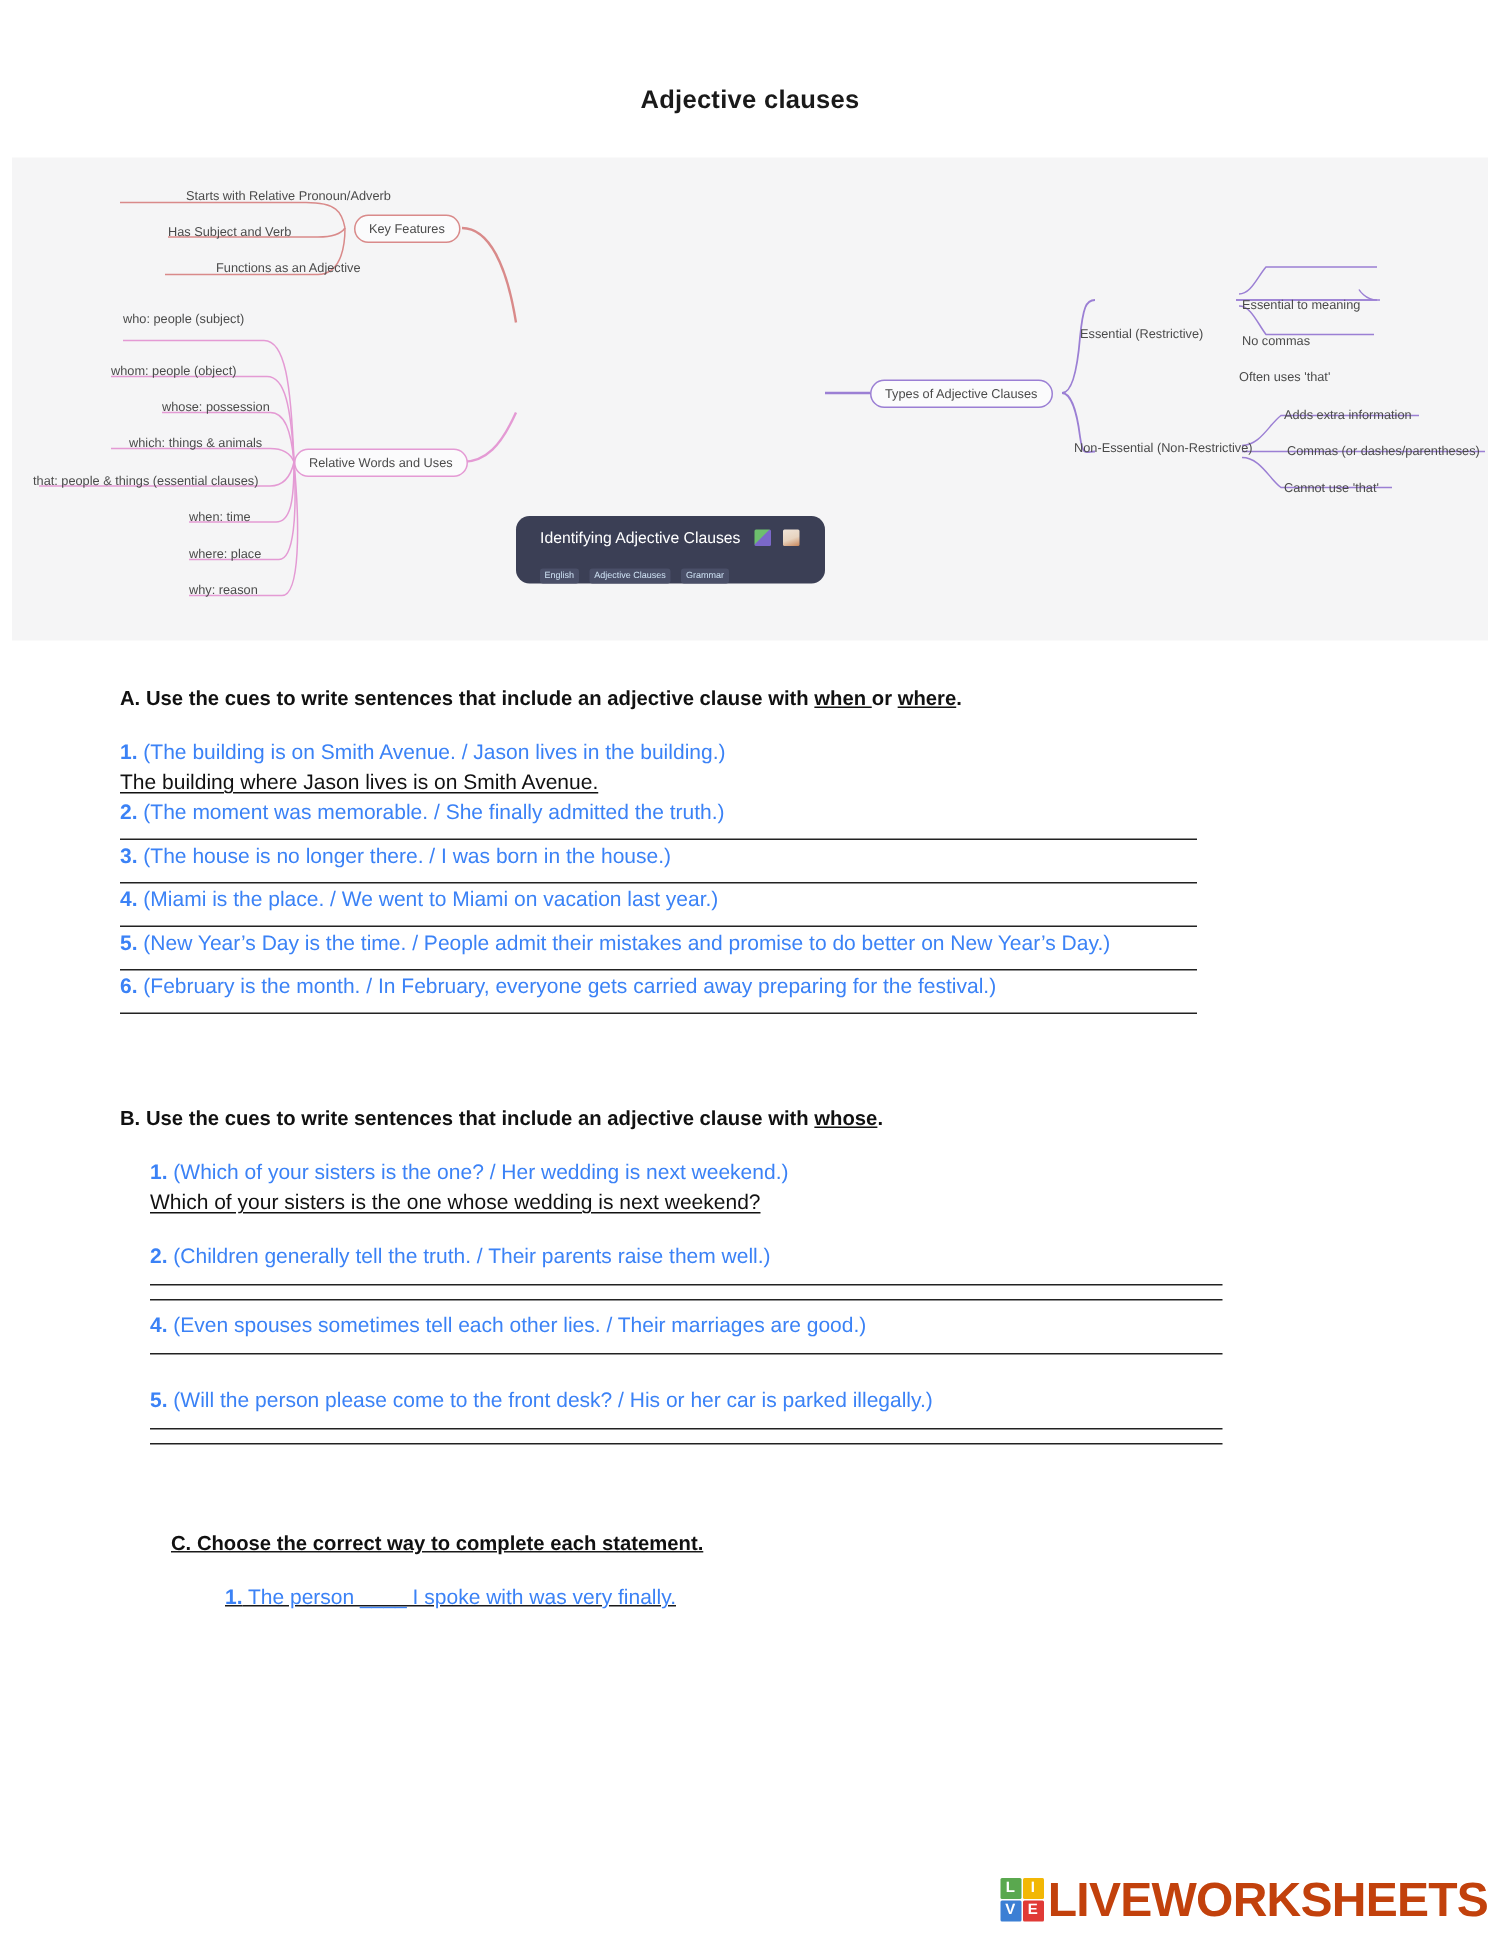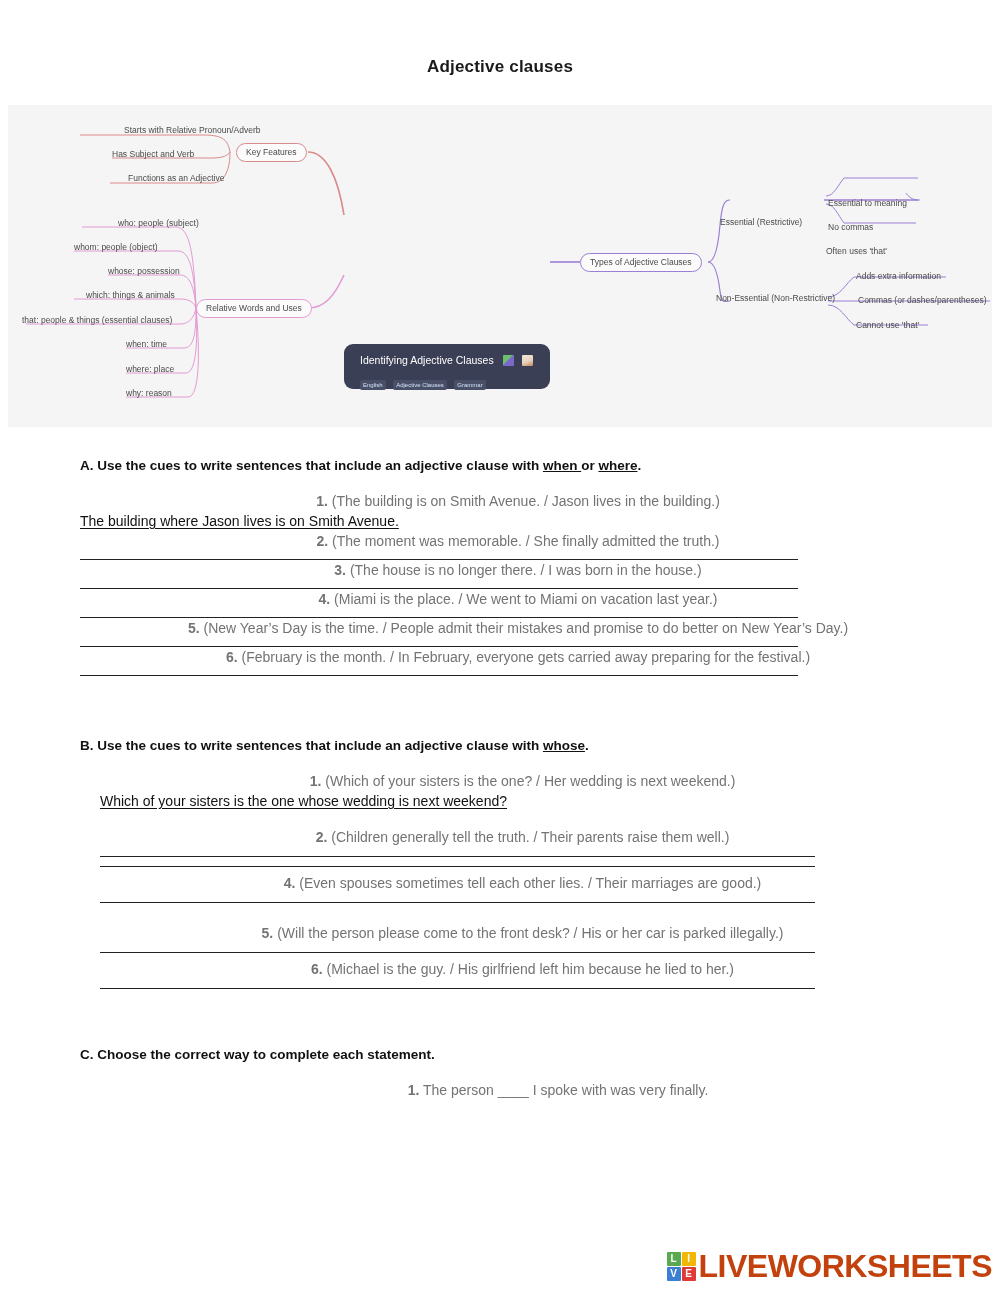--- a/index.html
+++ b/index.html
@@ -101,21 +101,21 @@
 
   .section { margin-top: 0; }
   .section-heading {
     font-size: 13.5px;
     font-weight: bold;
     color: #111;
     line-height: 19px;
   }
   .section-heading u { text-decoration: underline; }
 
-  .qitem { font-size: 14px; color: #737373; line-height: 20px; text-align: center; }
+  .qitem { font-size: 14px; color: #3b82f6; line-height: 20px; }
   .qitem .num { font-weight: bold; }
   .answer-given {
     font-size: 14px;
     color: #111;
     line-height: 20px;
     text-decoration: underline;
     text-underline-offset: 2px;
   }
   .blank-line {
     border-bottom: 1.2px solid #222;
@@ -128,21 +128,21 @@
   .secA .q-line-2 { width: 718px; margin-top: 8px; }
   .secA .q-line-3 { width: 718px; margin-top: 8px; }
   .secA .q-line-4 { width: 718px; margin-top: 8px; }
   .secA .q-line-5 { width: 718px; margin-top: 8px; }
 
   .secB { padding-left: 80px; padding-right: 55px; padding-top: 60px; }
   .secB .section-heading { margin-bottom: 16px; }
   .secB .indent { padding-left: 20px; }
   .secB .blank-line { width: 715px; margin-left: 20px; margin-top: 9px; }
 
-  .secC { padding-left: 80px; padding-top: 56px; }
+  .secC { padding-left: 114px; padding-top: 56px; text-decoration: underline; }
   .secC .section-heading { margin-bottom: 16px; }
   .secC .indent { padding-left: 36px; }
 
   
   .footer-logo {
     position: absolute;
     right: 8px;
     bottom: 12px;
     display: flex;
     align-items: center;
@@ -208,24 +208,24 @@
     <path d="M 816 95 L 912 95" stroke="#9b7fd4" stroke-width="1" fill="none"></path>
     <path d="M 818 99 C 826 99 830 110 836 118 L 908 118" stroke="#9b7fd4" stroke-width="1" fill="none"></path>
 
     <path d="M 820 192 C 832 192 838 178 846 172 L 938 172" stroke="#9b7fd4" stroke-width="1" fill="none"></path>
     <path d="M 820 196 L 982 196" stroke="#9b7fd4" stroke-width="1" fill="none"></path>
     <path d="M 820 200 C 832 200 838 214 846 220 L 920 220" stroke="#9b7fd4" stroke-width="1" fill="none"></path>
   </svg>
 
   <div class="mm-label" style="left:72px; top:20px;margin-left:44px;">Starts with Relative Pronoun/Adverb</div>
   <div class="mm-label" style="left:104px; top:44px;">Has Subject and Verb</div>
-  <div class="mm-label" style="left:88px; top:68px;padding-left:32px;">Functions as an Adjective</div>
+  <div class="mm-label" style="left:104px; top:68px;padding-left:32px;">Functions as an Adjective</div>
   <div class="mm-node red" style="left:228px; top:38px;">Key Features</div>
 
-  <div class="mm-label" style="left:74px; top:113px;margin-left:36px;">who: people (subject)</div>
+  <div class="mm-label" style="left:74px; top:102px;">who: people (subject)</div>
   <div class="mm-label" style="left:66px; top:137px;">whom: people (object)</div>
   <div class="mm-label" style="left:100px; top:161px;">whose: possession</div>
   <div class="mm-label" style="left:78px; top:185px;">which: things &amp; animals</div>
   <div class="mm-label" style="left:14px; top:210px;">that: people &amp; things (essential clauses)</div>
   <div class="mm-label" style="left:118px; top:234px;">when: time</div>
   <div class="mm-label" style="left:118px; top:259px;">where: place</div>
   <div class="mm-label" style="left:118px; top:283px;">why: reason</div>
   <div class="mm-node pink" style="left:188px; top:194px;">Relative Words and Uses</div>
 
   <div class="mm-center">
@@ -288,21 +288,20 @@
     <div class="blank-line"></div>
 
     <div class="blank-line"></div>
 
     <div class="qitem indent" style="margin-top:6px;"><span class="num">4.</span> <span>(Even spouses sometimes tell each other lies. / Their marriages are good.)</span></div>
     <div class="blank-line"></div>
 
     <div class="qitem indent" style="margin-top:20px;"><span class="num">5.</span> <span>(Will the person please come to the front desk? / His or her car is parked illegally.)</span></div>
     <div class="blank-line"></div>
 
-    <div class="qitem indent" style="margin-top:6px;"><span class="num">6.</span> <span>(Michael is the guy. / His girlfriend left him because he lied to her.)</span></div>
     <div class="blank-line"></div>
   </div>
 
   <div class="section secC">
     <div class="section-heading">C. Choose the correct way to complete each statement.</div>
     <div class="qitem indent"><span class="num">1.</span> <span>The person ____ I spoke with was very finally.</span></div>
   </div>
 </div>
 
 <div class="footer-logo">

